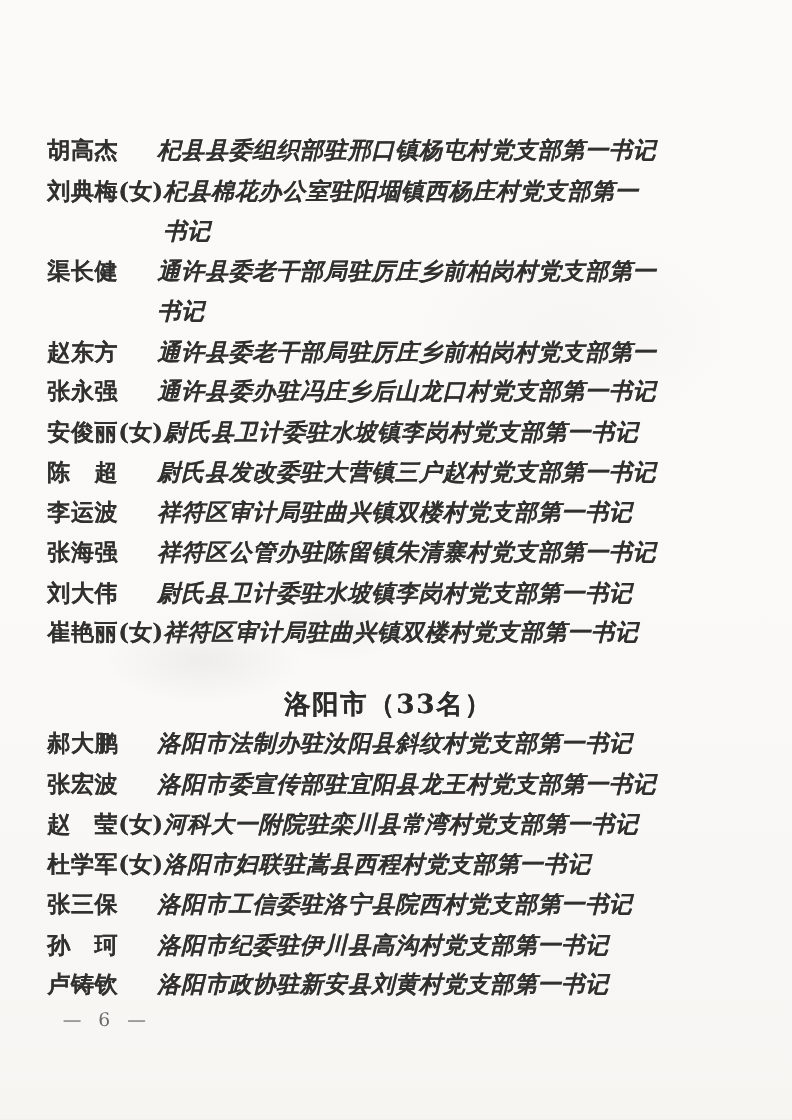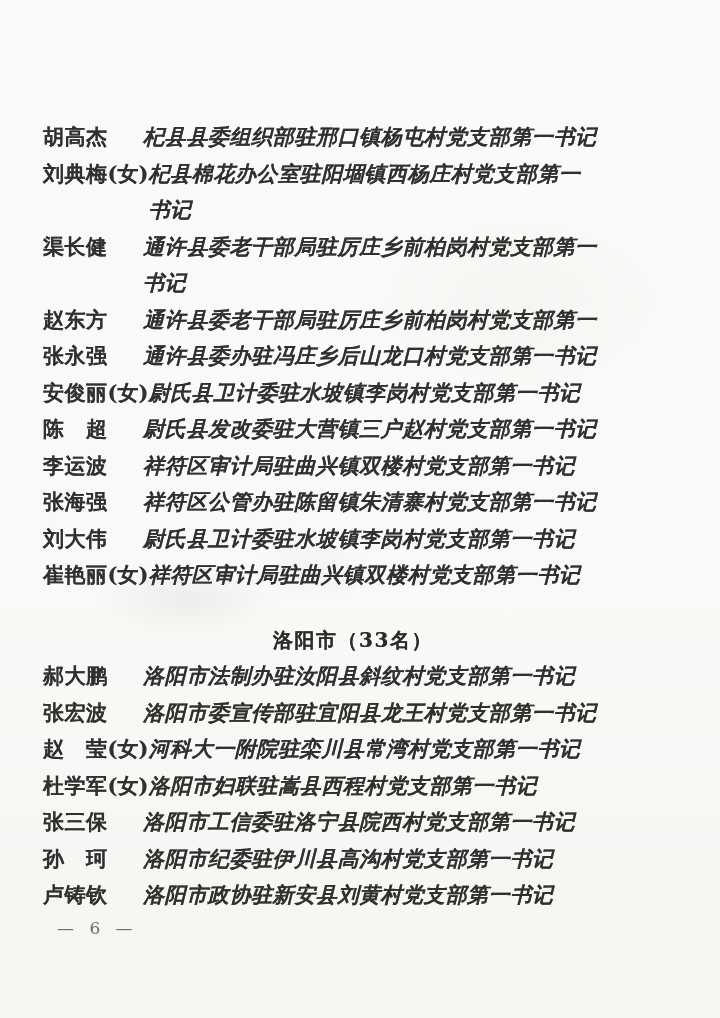--- a/index.html
+++ b/index.html
@@ -33,21 +33,21 @@
     width:478px;
     font-size:21px; font-weight:600;
     line-height:36.5px;
     letter-spacing:0.6px;
     text-shadow:0 0 0.5px rgba(48,48,47,0.7);
     font-style:italic;
   }
   .pos .pl { display:block; }
   .section-header {
     text-align:center;
-    font-size:20px; font-weight:700;
+    font-size:24px; font-weight:700;
     line-height:36.5px;
     margin:28px 0 0 0;
     letter-spacing:1.5px;
     color:#2c2c2b;
     text-shadow:0 0 0.6px rgba(44,44,43,0.8);
   }
   .page-num {
     margin:4px 0 0 14px;
     font-size:17px;
     font-weight:400;

